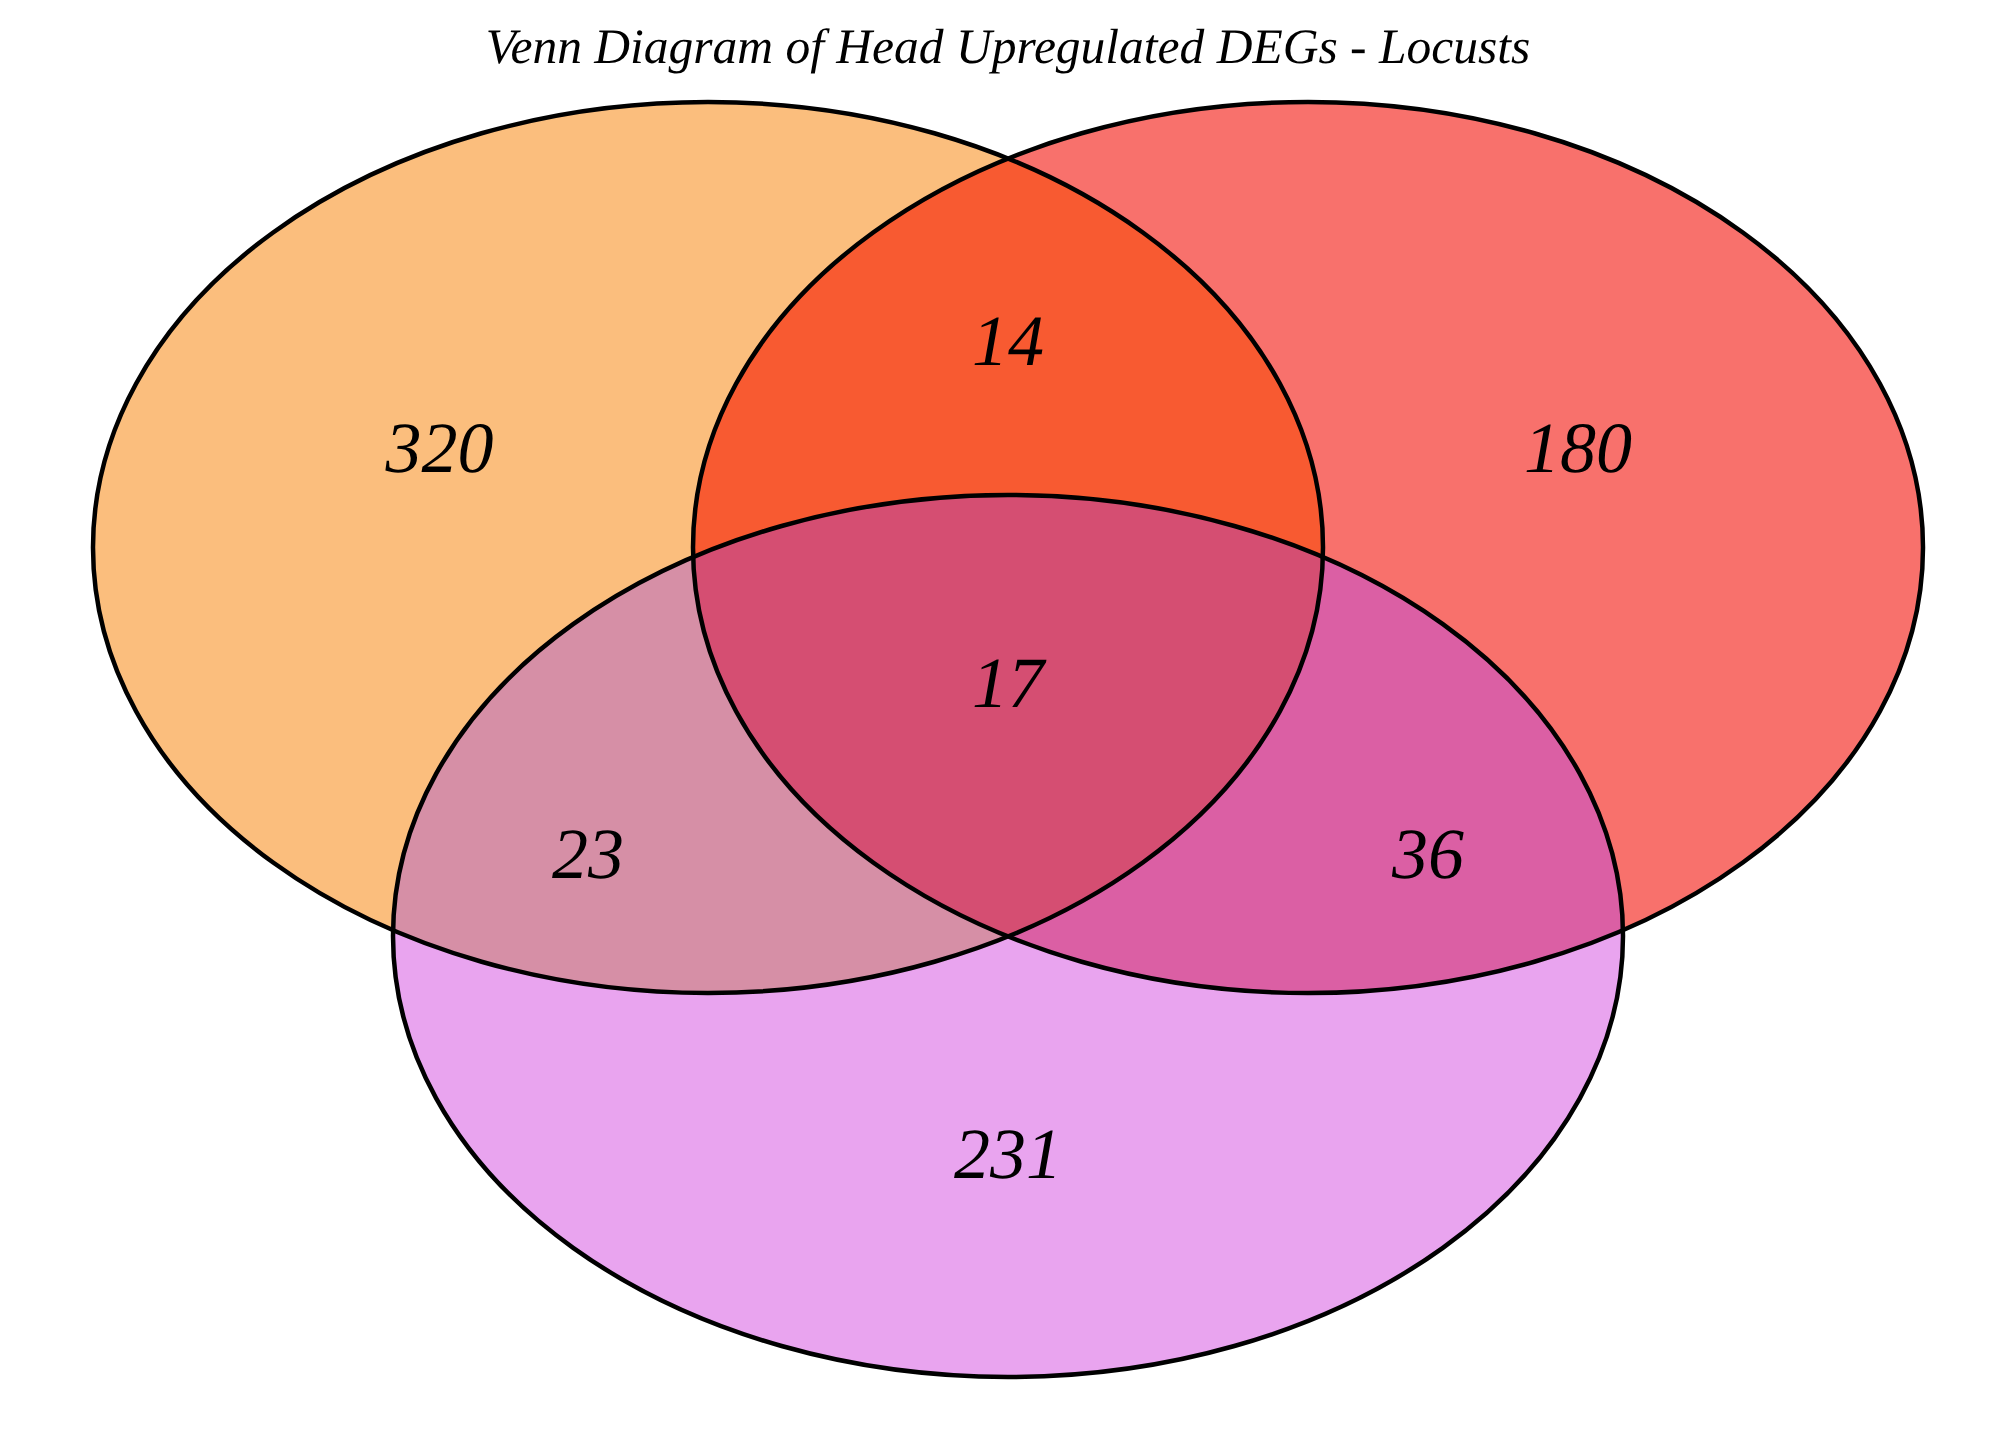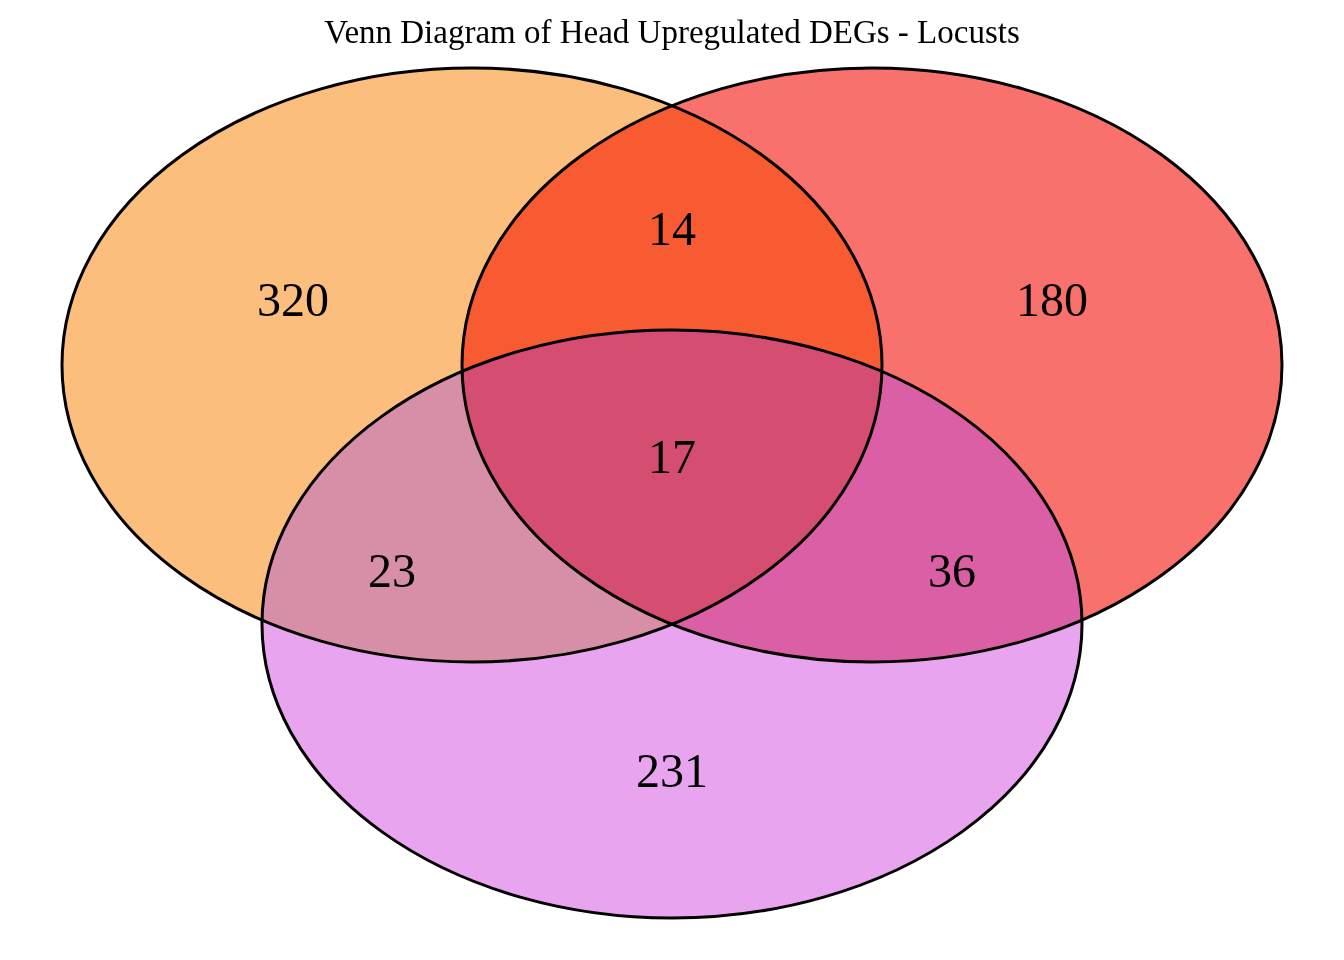--- a/index.html
+++ b/index.html
@@ -8,20 +8,21 @@
     background: #ffffff;
     width: 1344px;
     height: 960px;
     overflow: hidden;
     font-family: "Liberation Serif", "DejaVu Serif", serif;
   }
   .venn-wrap {
     width: 1344px;
     height: 828px;
     position: relative;
+    font-style: italic;
   }
   svg {
     display: block;
   }
   text {
     font-family: "Liberation Serif", "DejaVu Serif", serif;
   }
   .venn-title {
     font-size: 33px;
   }

